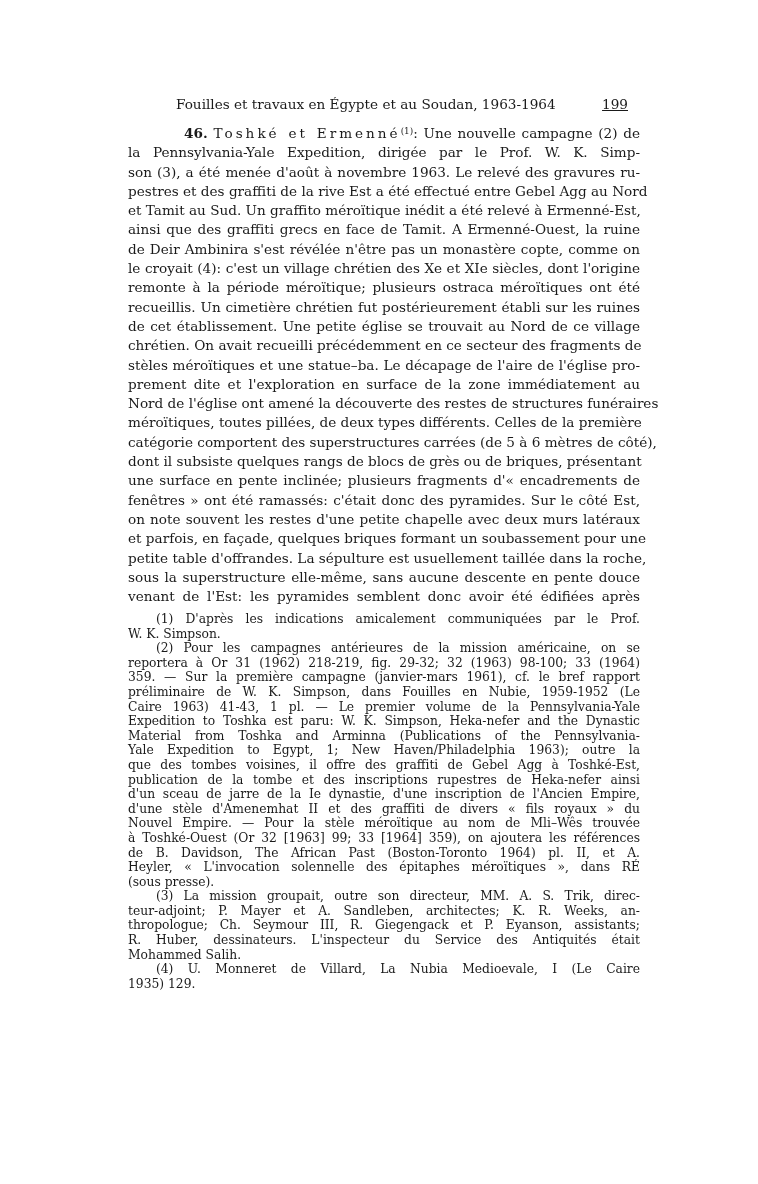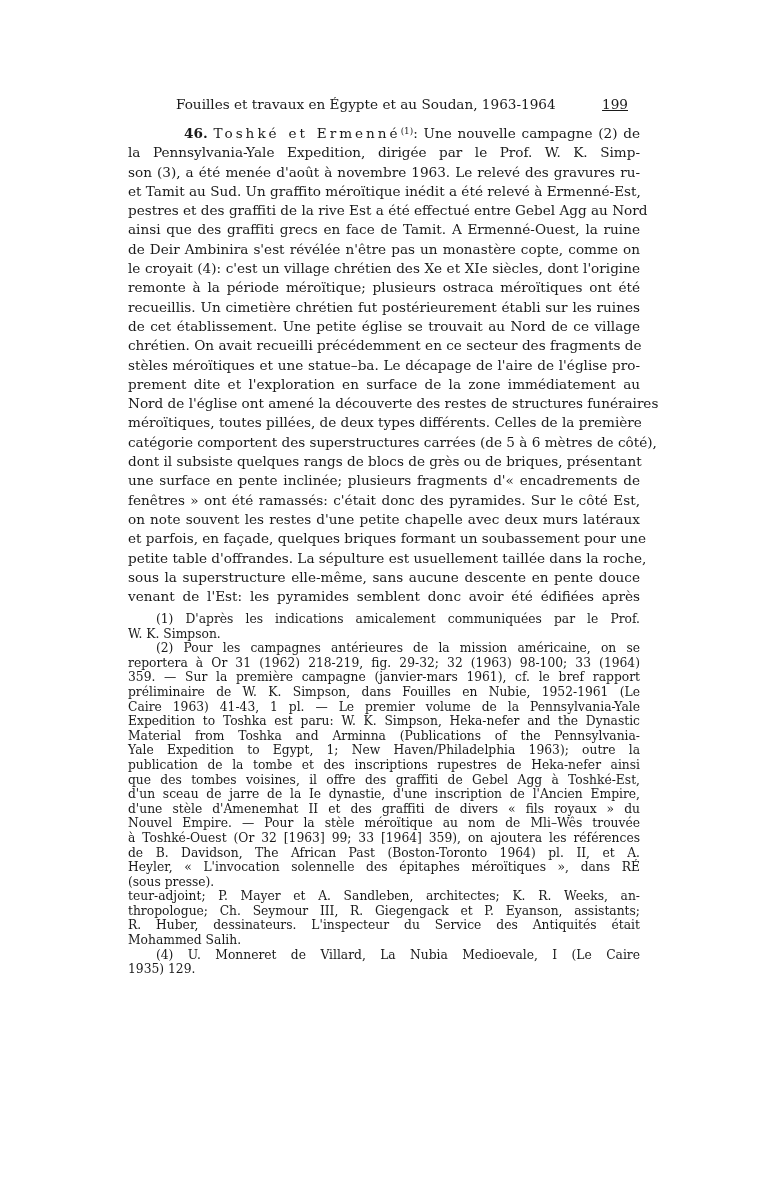--- a/index.html
+++ b/index.html
@@ -25,22 +25,22 @@
 <div class="page">
   <div class="header">
     <span class="title">Fouilles et travaux en Égypte et au Soudan, 1963-1964</span>
     <span class="pnum">199</span>
   </div>
 
   <div class="body-text">
     <span class="line indent" style="text-align-last: justify;"><span class="bold">46.</span> <span class="spaced">Toshké et Ermenné</span><sup>(1)</sup><span>: Une nouvelle campagne (2) de</span></span>
     <span class="line">la Pennsylvania-Yale Expedition, dirigée par le Prof. W. K. Simp-</span>
     <span class="line">son (3), a été menée d'août à novembre 1963. Le relevé des gravures ru-</span>
+    <span class="line">pestres et des graffiti de la rive Est a été effectué entre Gebel Agg au Nord</span>
     <span class="line">et Tamit au Sud. Un graffito méroïtique inédit a été relevé à Ermenné-Est,</span>
-    <span class="line">pestres et des graffiti de la rive Est a été effectué entre Gebel Agg au Nord</span>
     <span class="line">ainsi que des graffiti grecs en face de Tamit. A Ermenné-Ouest, la ruine</span>
     <span class="line">de Deir Ambinira s'est révélée n'être pas un monastère copte, comme on</span>
     <span class="line">le croyait (4): c'est un village chrétien des Xe et XIe siècles, dont l'origine</span>
     <span class="line">remonte à la période méroïtique; plusieurs ostraca méroïtiques ont été</span>
     <span class="line">recueillis. Un cimetière chrétien fut postérieurement établi sur les ruines</span>
     <span class="line">de cet établissement. Une petite église se trouvait au Nord de ce village</span>
     <span class="line">chrétien. On avait recueilli précédemment en ce secteur des fragments de</span>
     <span class="line">stèles méroïtiques et une statue–ba. Le décapage de l'aire de l'église pro-</span>
     <span class="line">prement dite et l'exploration en surface de la zone immédiatement au</span>
     <span class="line">Nord de l'église ont amené la découverte des restes de structures funéraires</span>
@@ -57,35 +57,36 @@
   </div>
 
   <div class="notes">
 
     <span class="line indent" style="text-align-last: justify;"><span>(1)</span> <span>D'après les indications amicalement communiquées par le Prof.</span></span>
     <span class="line last">W. K. Simpson.</span>
 
     <span class="line indent" style="text-align-last: justify;"><span>(2)</span> <span>Pour les campagnes antérieures de la mission américaine, on se</span></span>
     <span class="line">reportera à Or 31 (1962) 218-219, fig. 29-32; 32 (1963) 98-100; 33 (1964)</span>
     <span class="line">359. — Sur la première campagne (janvier-mars 1961), cf. le bref rapport</span>
-    <span class="line">préliminaire de W. K. Simpson, dans Fouilles en Nubie, 1952-1961 (Le</span>
+    <span class="line">préliminaire de W. K. Simpson, dans Fouilles en Nubie, 1959-1952 (Le</span>
     <span class="line">Caire 1963) 41-43, 1 pl. — Le premier volume de la Pennsylvania-Yale</span>
     <span class="line">Expedition to Toshka est paru: W. K. Simpson, Heka-nefer and the Dynastic</span>
     <span class="line">Material from Toshka and Arminna (Publications of the Pennsylvania-</span>
     <span class="line">Yale Expedition to Egypt, 1; New Haven/Philadelphia 1963); outre la</span>
+    <span class="line">que des tombes voisines, il offre des graffiti de Gebel Agg à Toshké-Est,</span>
     <span class="line">publication de la tombe et des inscriptions rupestres de Heka-nefer ainsi</span>
-    <span class="line">que des tombes voisines, il offre des graffiti de Gebel Agg à Toshké-Est,</span>
     <span class="line">d'un sceau de jarre de la Ie dynastie, d'une inscription de l'Ancien Empire,</span>
     <span class="line">d'une stèle d'Amenemhat II et des graffiti de divers « fils royaux » du</span>
     <span class="line">Nouvel Empire. — Pour la stèle méroïtique au nom de Mli–Wês trouvée</span>
     <span class="line">à Toshké-Ouest (Or 32 [1963] 99; 33 [1964] 359), on ajoutera les références</span>
     <span class="line">de B. Davidson, The African Past (Boston-Toronto 1964) pl. II, et A.</span>
     <span class="line">Heyler, « L'invocation solennelle des épitaphes méroïtiques », dans RÉ</span>
     <span class="line last">(sous presse).</span>
 
+    <span class="line indent" style="text-align-last: justify;"><span>(3)</span> <span>La mission groupait, outre son directeur, MM. A. S. Trik, direc-</span></span>
     <span class="line">teur-adjoint; P. Mayer et A. Sandleben, architectes; K. R. Weeks, an-</span>
     <span class="line">thropologue; Ch. Seymour III, R. Giegengack et P. Eyanson, assistants;</span>
     <span class="line">R. Huber, dessinateurs. L'inspecteur du Service des Antiquités était</span>
     <span class="line last">Mohammed Salih.</span>
 
     <span class="line indent" style="text-align-last: justify;"><span>(4)</span> <span>U. Monneret de Villard, La Nubia Medioevale, I (Le Caire</span></span>
     <span class="line last">1935) 129.</span>
   </div>
 </div>
 

